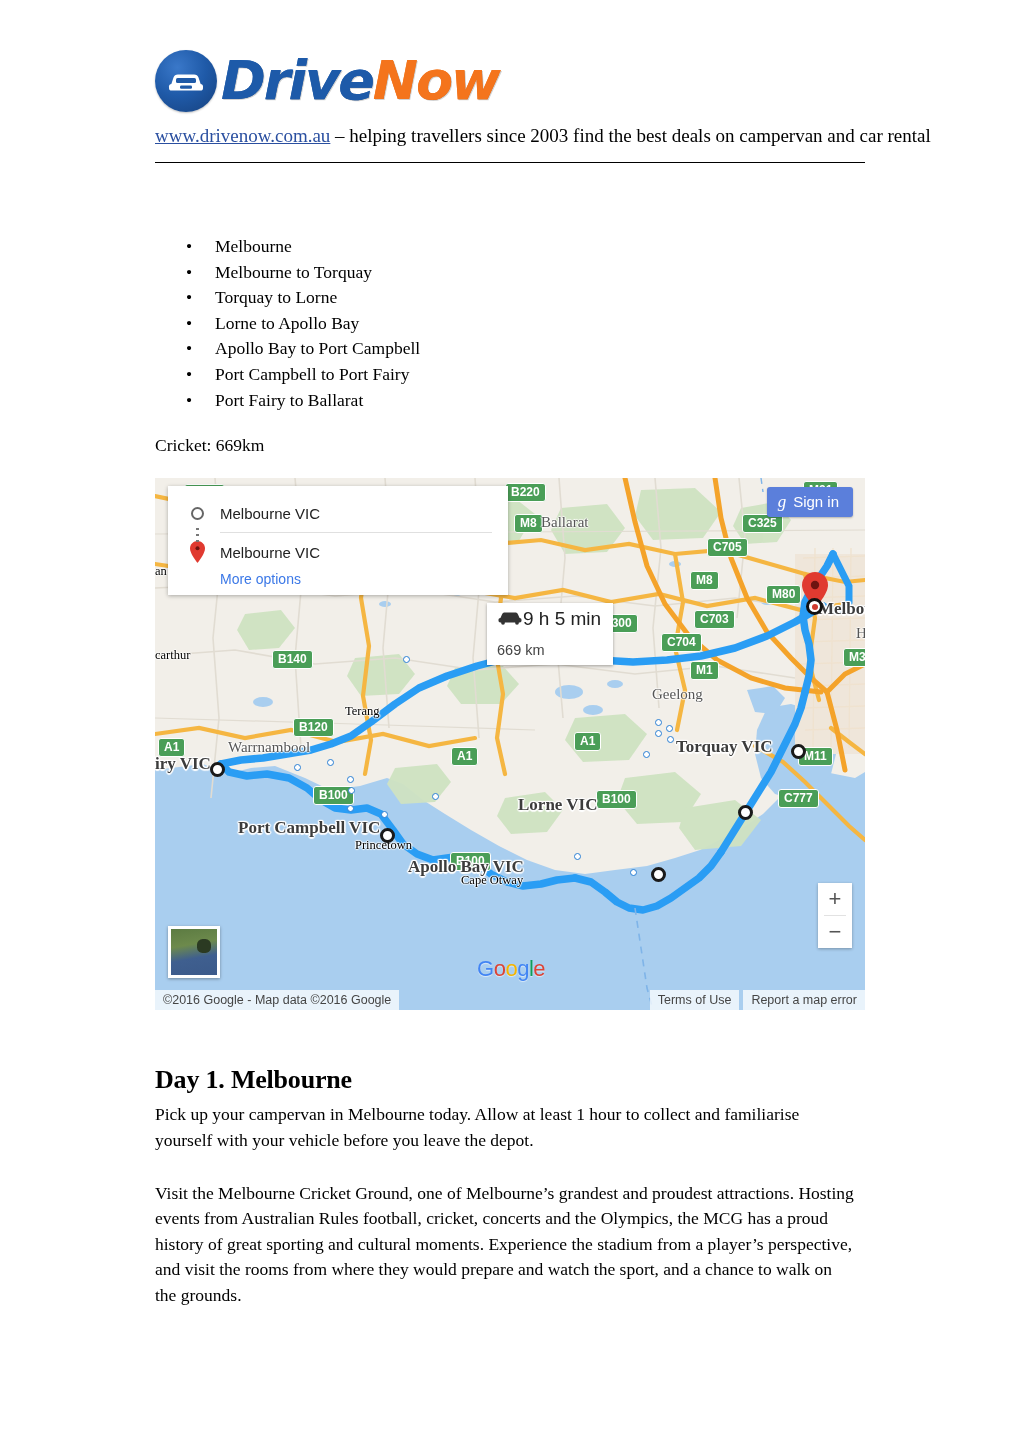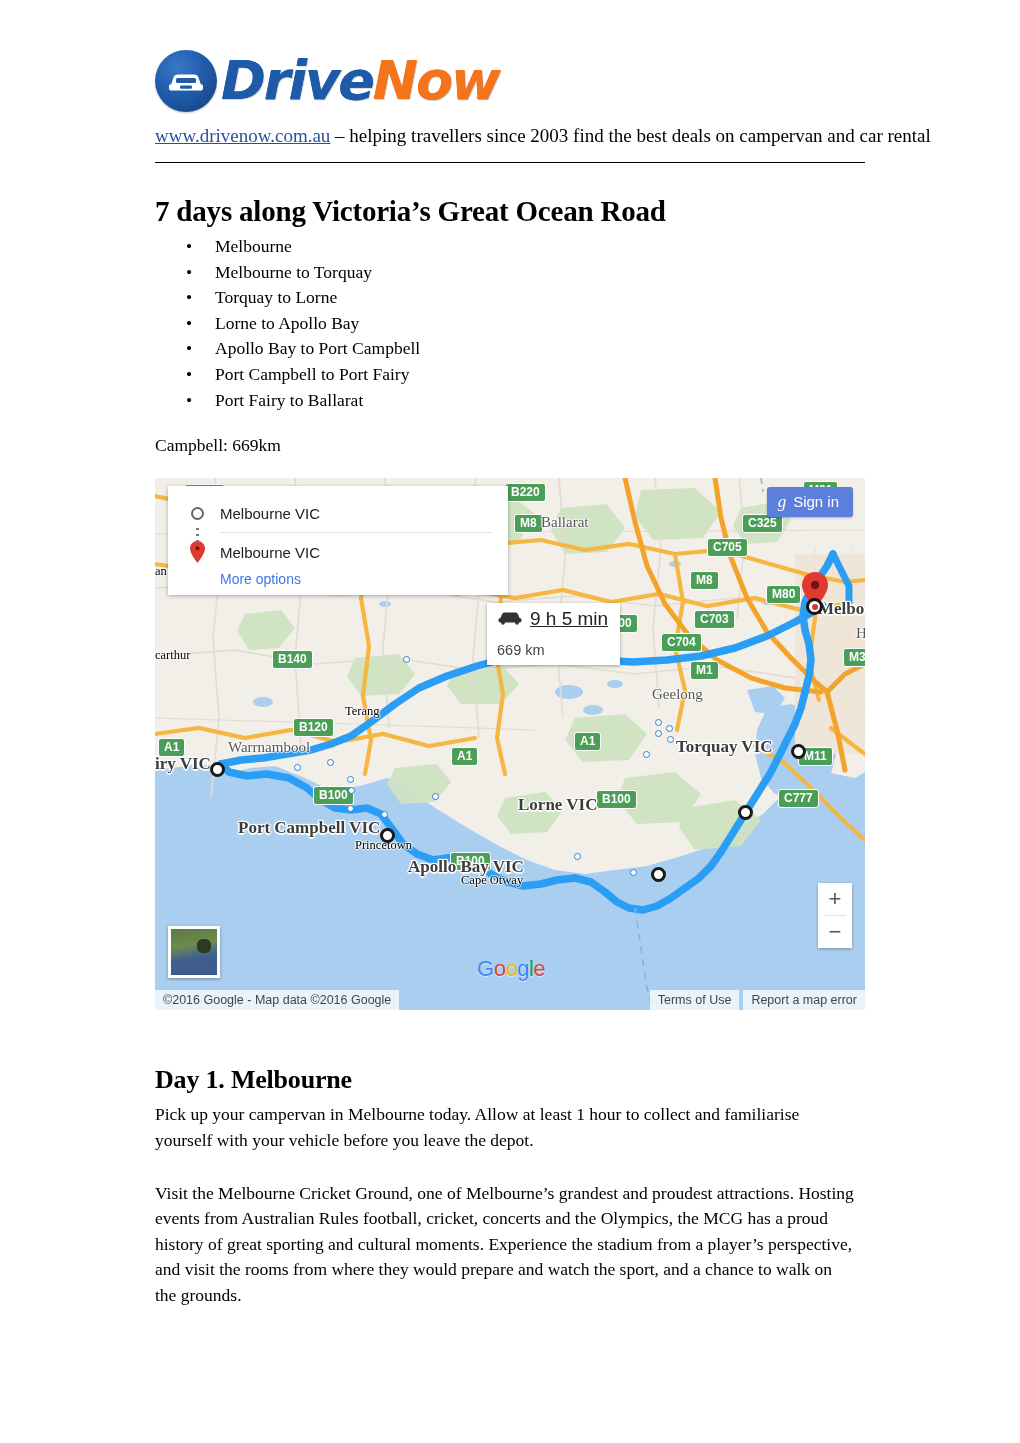--- a/index.html
+++ b/index.html
@@ -226,26 +226,24 @@
     left: 332px;
     top: 125px;
     background: #fff;
     box-shadow: 0 1px 3px rgba(0,0,0,0.35);
     padding: 6px 12px 7px 10px;
     z-index: 28;
   }
   .tt-line1 {
     display: flex;
     align-items: flex-end;
-    gap: 7px;
     font-size: 19px;
     color: #222;
     font-weight: 400;
     line-height: 1.1;
-    text-decoration: underline;
   }
   .tt-line2 {
     font-size: 14.5px;
     color: #444;
     margin-top: 12px;
   }
 
   
   .mlabel {
     position: absolute;
@@ -429,33 +427,32 @@
           <rect x="10" y="10" width="20" height="5" rx="1.6" fill="#1f5aa8"></rect>
         </svg>
       </span>
       <span class="logo-word"><span class="logo-drive">Drive</span><span class="logo-now">Now</span></span>
     </div>
     <div class="tagline-row">
       <span class="tagline-link">www.drivenow.com.au</span><span class="tagline-rest"> – helping travellers since 2003 find the best deals on campervan and car rental</span>
     </div>
   </div>
 
-  <h1 class="doc-title">7 days along Victoria’s Great Ocean Road</h1>
 
   <ul class="itinerary">
     <li><span class="bullet">•</span><span>Melbourne</span></li>
     <li><span class="bullet">•</span><span>Melbourne to Torquay</span></li>
     <li><span class="bullet">•</span><span>Torquay to Lorne</span></li>
     <li><span class="bullet">•</span><span>Lorne to Apollo Bay</span></li>
     <li><span class="bullet">•</span><span>Apollo Bay to Port Campbell</span></li>
     <li><span class="bullet">•</span><span>Port Campbell to Port Fairy</span></li>
     <li><span class="bullet">•</span><span>Port Fairy to Ballarat</span></li>
   </ul>
 
-  <div class="distance">Campbell: 669km</div>
+  <div class="distance">Cricket: 669km</div>
 
   <div class="map">
     <div class="map-land"></div>
 
     <svg class="map-svg" width="710" height="532" viewBox="0 0 710 532">
 
       <path d="M0 292 L48 286 L72 296 L96 290 L120 288 L150 300 L175 312 L205 308 L232 300 L248 306
                L268 322 L290 336 L316 352 L344 368 L372 382 L400 392 L430 396 L460 392 L492 388
                L520 380 L545 372 L568 360 L590 348 L608 336 L626 318 L642 300 L660 292 L680 296
                L700 300 L710 294 L710 532 L0 532 Z" fill="#a9ceef"></path>

